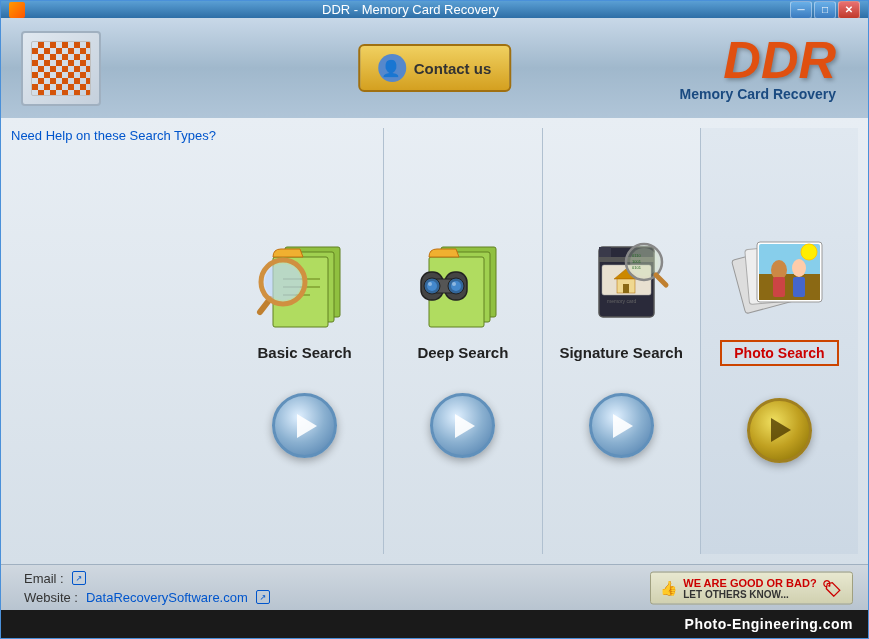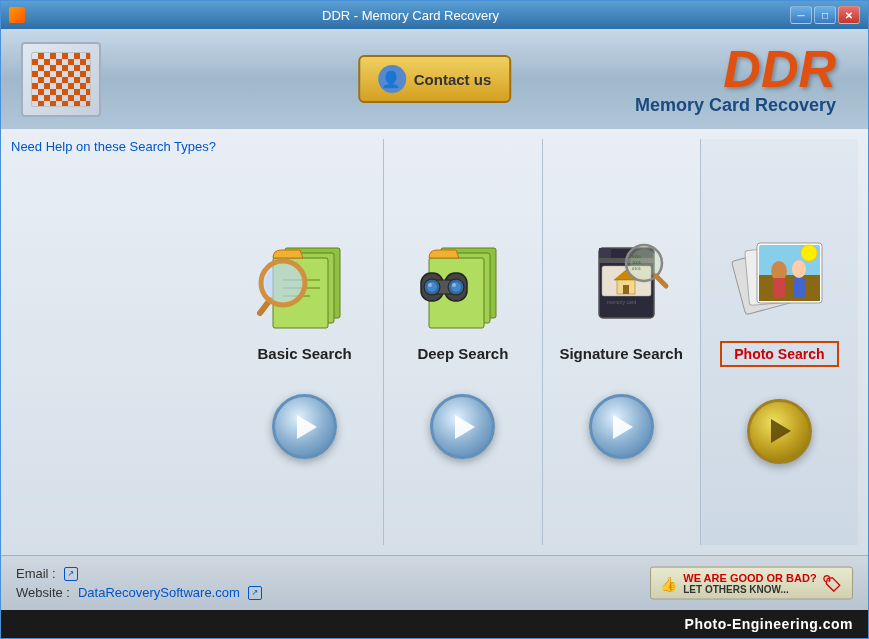--- a/index.html
+++ b/index.html
@@ -16,21 +16,21 @@
       width: 869px;
       height: 639px;
       border: 1px solid #4a90d9;
       display: flex;
       flex-direction: column;
       background: #fff;
     }
 
     .title-bar {
       background: linear-gradient(to bottom, #5a9fd4, #2e6ea6);
-      height: 28px;
+      height: 17px;
       display: flex;
       align-items: center;
       padding: 0 8px;
       flex-shrink: 0;
     }
     .title-bar-icon {
       width: 16px;
       height: 16px;
       margin-right: 6px;
       background: linear-gradient(135deg, #f90, #f50);
@@ -134,21 +134,21 @@
     }
     .brand-ddr {
       font-size: 52px;
       font-weight: bold;
       color: #e05010;
       text-shadow: 2px 2px 4px rgba(0,0,0,0.3);
       line-height: 1;
       font-style: italic;
     }
     .brand-sub {
-      font-size: 18px;
+      font-size: 14px;
       color: #1a4a80;
       font-weight: bold;
       text-align: center;
     }
 
     
     .main-content {
       flex: 1;
       background: linear-gradient(to bottom, #e8eef4, #d5dfe8);
       padding: 10px;
@@ -239,24 +239,24 @@
       border-left: 20px solid rgba(255,255,255,0.9);
       margin-left: 4px;
     }
     .play-triangle.dark {
       border-left-color: rgba(80,60,0,0.8);
     }
 
     
     .footer {
       background: linear-gradient(to bottom, #d0d8e0, #b8c4d0);
-      height: 55px;
-      display: flex;
-      align-items: center;
-      padding: 0 15px;
+      height: 46px;
+      display: flex;
+      align-items: center;
+      padding: 0 23px;
       flex-shrink: 0;
       border-top: 1px solid #a0b0c0;
       position: relative;
     }
     .footer-links {
       display: flex;
       flex-direction: column;
       gap: 4px;
     }
     .footer-row {

